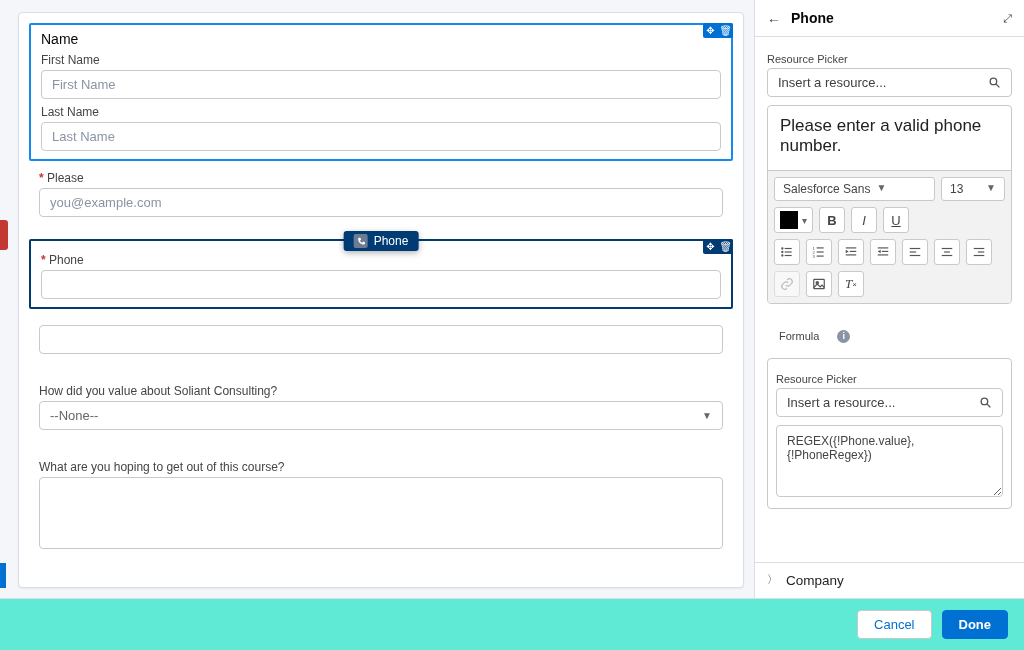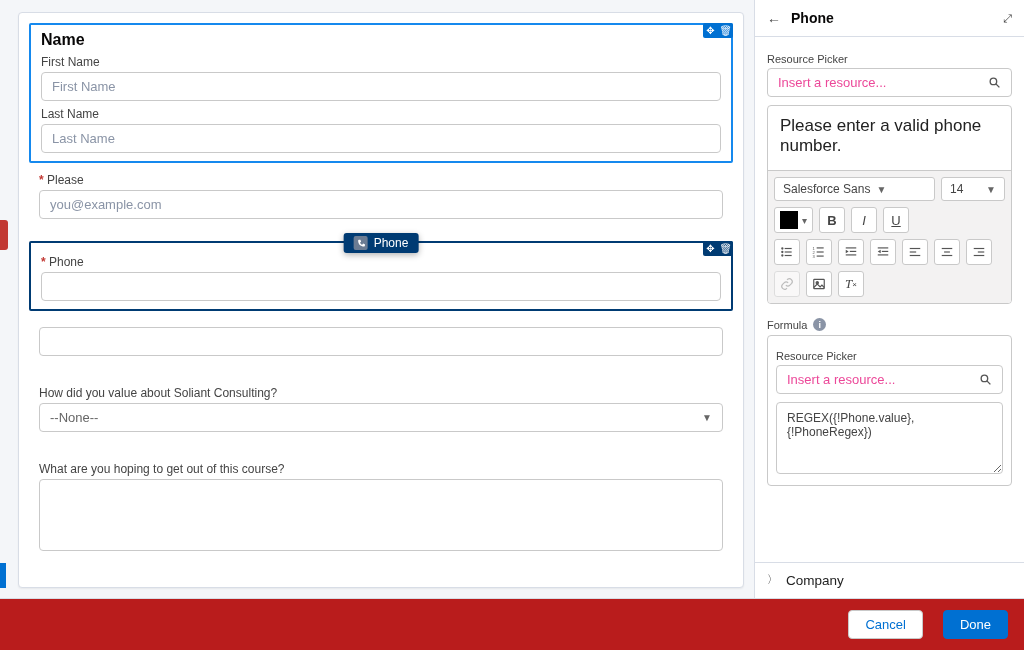--- a/index.html
+++ b/index.html
@@ -22,63 +22,63 @@
   .canvas-wrap{flex:1;position:relative;padding:12px 10px 10px 18px;overflow:hidden;}
   .edge-handle{position:absolute;left:0;top:220px;width:8px;height:30px;background:#c23934;border-radius:0 3px 3px 0;}
   .blue-edge{position:absolute;left:0;bottom:10px;width:6px;height:25px;background:var(--blue);}
   .canvas{background:var(--canvas);border:1px solid var(--border);border-radius:4px;box-shadow:0 1px 2px rgba(0,0,0,0.06);padding:6px 8px 20px 8px;height:100%;overflow:hidden;}
   .block{margin:4px 2px 10px 2px;padding:6px 10px 8px 10px;position:relative;}
   .block.sel-name{border:2px solid #1589ee;border-radius:2px;}
   .block.sel-phone{border:2px solid var(--navy);border-radius:2px;}
   .toolbox{position:absolute;top:-2px;right:-2px;display:flex;background:#0070d2;border-radius:2px;}
   .toolbox.navy{background:var(--navy);}
   .toolbox span{width:15px;height:15px;display:flex;align-items:center;justify-content:center;color:#fff;font-size:10px;}
-  .section-title{font-weight:700;font-size:16px;color:#080707;margin-bottom:4px;}
+  .section-title{font-weight:400;font-size:14px;color:#080707;margin-bottom:4px;}
   .field-label{font-size:12px;color:#444;margin:6px 0 3px 0;}
   .req::before{content:"* ";color:var(--req);font-weight:700;}
   input[type=text],textarea,select,.select-fake,.picker{
     width:100%;border:1px solid var(--border-dark);border-radius:4px;padding:6px 10px;font-size:13px;color:#444;background:#fff;
   }
   input[type=text]::placeholder,textarea::placeholder{color:#8a94a6;}
   textarea{height:72px;resize:none;}
   .select-fake{display:flex;align-items:center;justify-content:space-between;color:#666;}
   .chev{font-size:10px;color:#666;}
   .drag-chip{position:absolute;left:50%;transform:translate(-50%,-50%);top:0;background:var(--navy);color:#fff;font-size:12px;padding:3px 10px;border-radius:3px;display:flex;align-items:center;gap:6px;box-shadow:0 2px 6px rgba(0,0,0,0.3);}
   .drag-chip .ic{width:14px;height:14px;background:#6b7c93;border-radius:2px;display:flex;align-items:center;justify-content:center;font-size:9px;}
 
   
   .panel{width:270px;background:#fff;border-left:1px solid var(--border);display:flex;flex-direction:column;overflow:hidden;}
   .panel-head{display:flex;align-items:center;gap:10px;padding:10px 12px;border-bottom:1px solid var(--border);}
   .panel-head .back{font-size:14px;cursor:pointer;color:#444;}
   .panel-head .title{font-weight:700;font-size:14px;flex:1;}
   .panel-head .expand{font-size:11px;color:#444;cursor:pointer;}
   .panel-body{flex:1;overflow:auto;padding:10px 12px;font-size:12px;color:#444;}
   .panel-label{font-size:11px;color:#444;margin:6px 0 3px 0;}
-  .picker{display:flex;align-items:center;justify-content:space-between;color:#ec4899;}
+  .picker{display:flex;align-items:center;justify-content:space-between;color:#404040;}
   .picker .mag{color:#555;font-size:12px;}
   .rte-box{border:1px solid var(--border-dark);border-radius:4px;margin-top:8px;overflow:hidden;}
   .rte-text{padding:10px 12px;min-height:64px;font-size:17px;color:#222;}
   .rte-controls{background:#f3f2f2;border-top:1px solid var(--border-dark);padding:6px;}
   .rte-row{display:flex;gap:6px;margin-bottom:6px;flex-wrap:wrap;}
   .rte-row:last-child{margin-bottom:0;}
-  .dd{border:1px solid var(--border-dark);background:#fff;border-radius:3px;font-size:12px;padding:4px 8px;display:flex;align-items:center;gap:6px;}
+  .dd{border:1px solid var(--border-dark);background:#fff;border-radius:3px;font-size:12px;padding:4px 8px;display:flex;gap:6px;}
   .btn-ic{width:26px;height:26px;border:1px solid var(--border-dark);background:#fff;border-radius:3px;display:flex;align-items:center;justify-content:center;font-size:13px;color:#444;}
   .btn-ic.disabled{opacity:.5;}
   .swatch{width:18px;height:18px;background:#000;}
   .swatch-wrap{display:flex;align-items:center;gap:4px;border:1px solid var(--border-dark);background:#fff;border-radius:3px;padding:3px 5px;}
   .formula-box{border:1px solid var(--border-dark);border-radius:4px;padding:8px;margin-top:4px;}
   .formula-expr{width:100%;border:1px solid var(--border-dark);border-radius:4px;padding:8px 10px;font-size:12px;margin-top:8px;min-height:46px;resize:vertical;}
   .adv-row{display:flex;align-items:center;gap:8px;padding:10px 12px;border-top:1px solid var(--border);font-size:13.5px;color:#222;}
   .caret{font-size:11px;color:#444;transform:translateY(-1px);}
 
   
-  .footer{height:52px;border-top:1px solid var(--border);display:flex;align-items:center;justify-content:flex-end;gap:10px;padding:0 16px;background:#b91c1c;}
+  .footer{height:52px;border-top:1px solid var(--border);display:flex;align-items:center;justify-content:flex-end;gap:10px;padding:0 16px;background:#5eead4;}
   .btn{border-radius:4px;padding:6px 16px;font-size:13px;cursor:pointer;}
   .btn-secondary{background:#fff;border:1px solid var(--border-dark);color:var(--blue);}
-  .btn-primary{background:var(--blue);border:1px solid var(--blue);color:#fff;font-weight:400;margin-left:10px;}
+  .btn-primary{background:var(--blue);border:1px solid var(--blue);color:#fff;font-weight:700;}
   svg{display:block;}
 </style>
 </head>
 <body>
 
 <div class="app">
 
 
   <div class="workspace">
 
@@ -163,21 +163,21 @@
 
         <div class="rte-box">
           <div class="rte-text">Please enter a valid phone number.</div>
           <div class="rte-controls">
             <div class="rte-row">
               <div class="dd" style="flex:1;">
                 <span>Salesforce Sans</span>
                 <span class="chev">▼</span>
               </div>
               <div class="dd" style="width:64px;justify-content:space-between;">
-                <span>14</span>
+                <span>13</span>
                 <span class="chev">▼</span>
               </div>
             </div>
             <div class="rte-row">
               <div class="swatch-wrap">
                 <span class="swatch"></span>
                 <span class="chev">▾</span>
               </div>
               <div class="btn-ic">
                   <b>B</b>
@@ -264,21 +264,21 @@
               </div>
               <div class="btn-ic">
                 <span style="font-style:italic;font-family:serif;">T</span>
                   <sub style="font-size:8px;">×</sub>
               </div>
             </div>
           </div>
         </div>
 
         <div style="margin-top:14px;display:flex;align-items:center;gap:6px;">
-          <span class="panel-label" style="margin:0;">Formula</span>
+          <span class="panel-label" style="margin:12px;">Formula</span>
           <span style="width:13px;height:13px;border-radius:50%;background:#8a94a6;color:#fff;font-size:9px;display:inline-flex;align-items:center;justify-content:center;font-weight:700;">i</span>
         </div>
 
         <div class="formula-box">
           <div class="panel-label">Resource Picker</div>
           <div class="picker">
             <span>Insert a resource...</span>
             <span class="mag">
               <svg width="13" height="13" viewBox="0 0 24 24" fill="none" stroke="#555" stroke-width="2.5">
                   <circle cx="10" cy="10" r="6"></circle>

